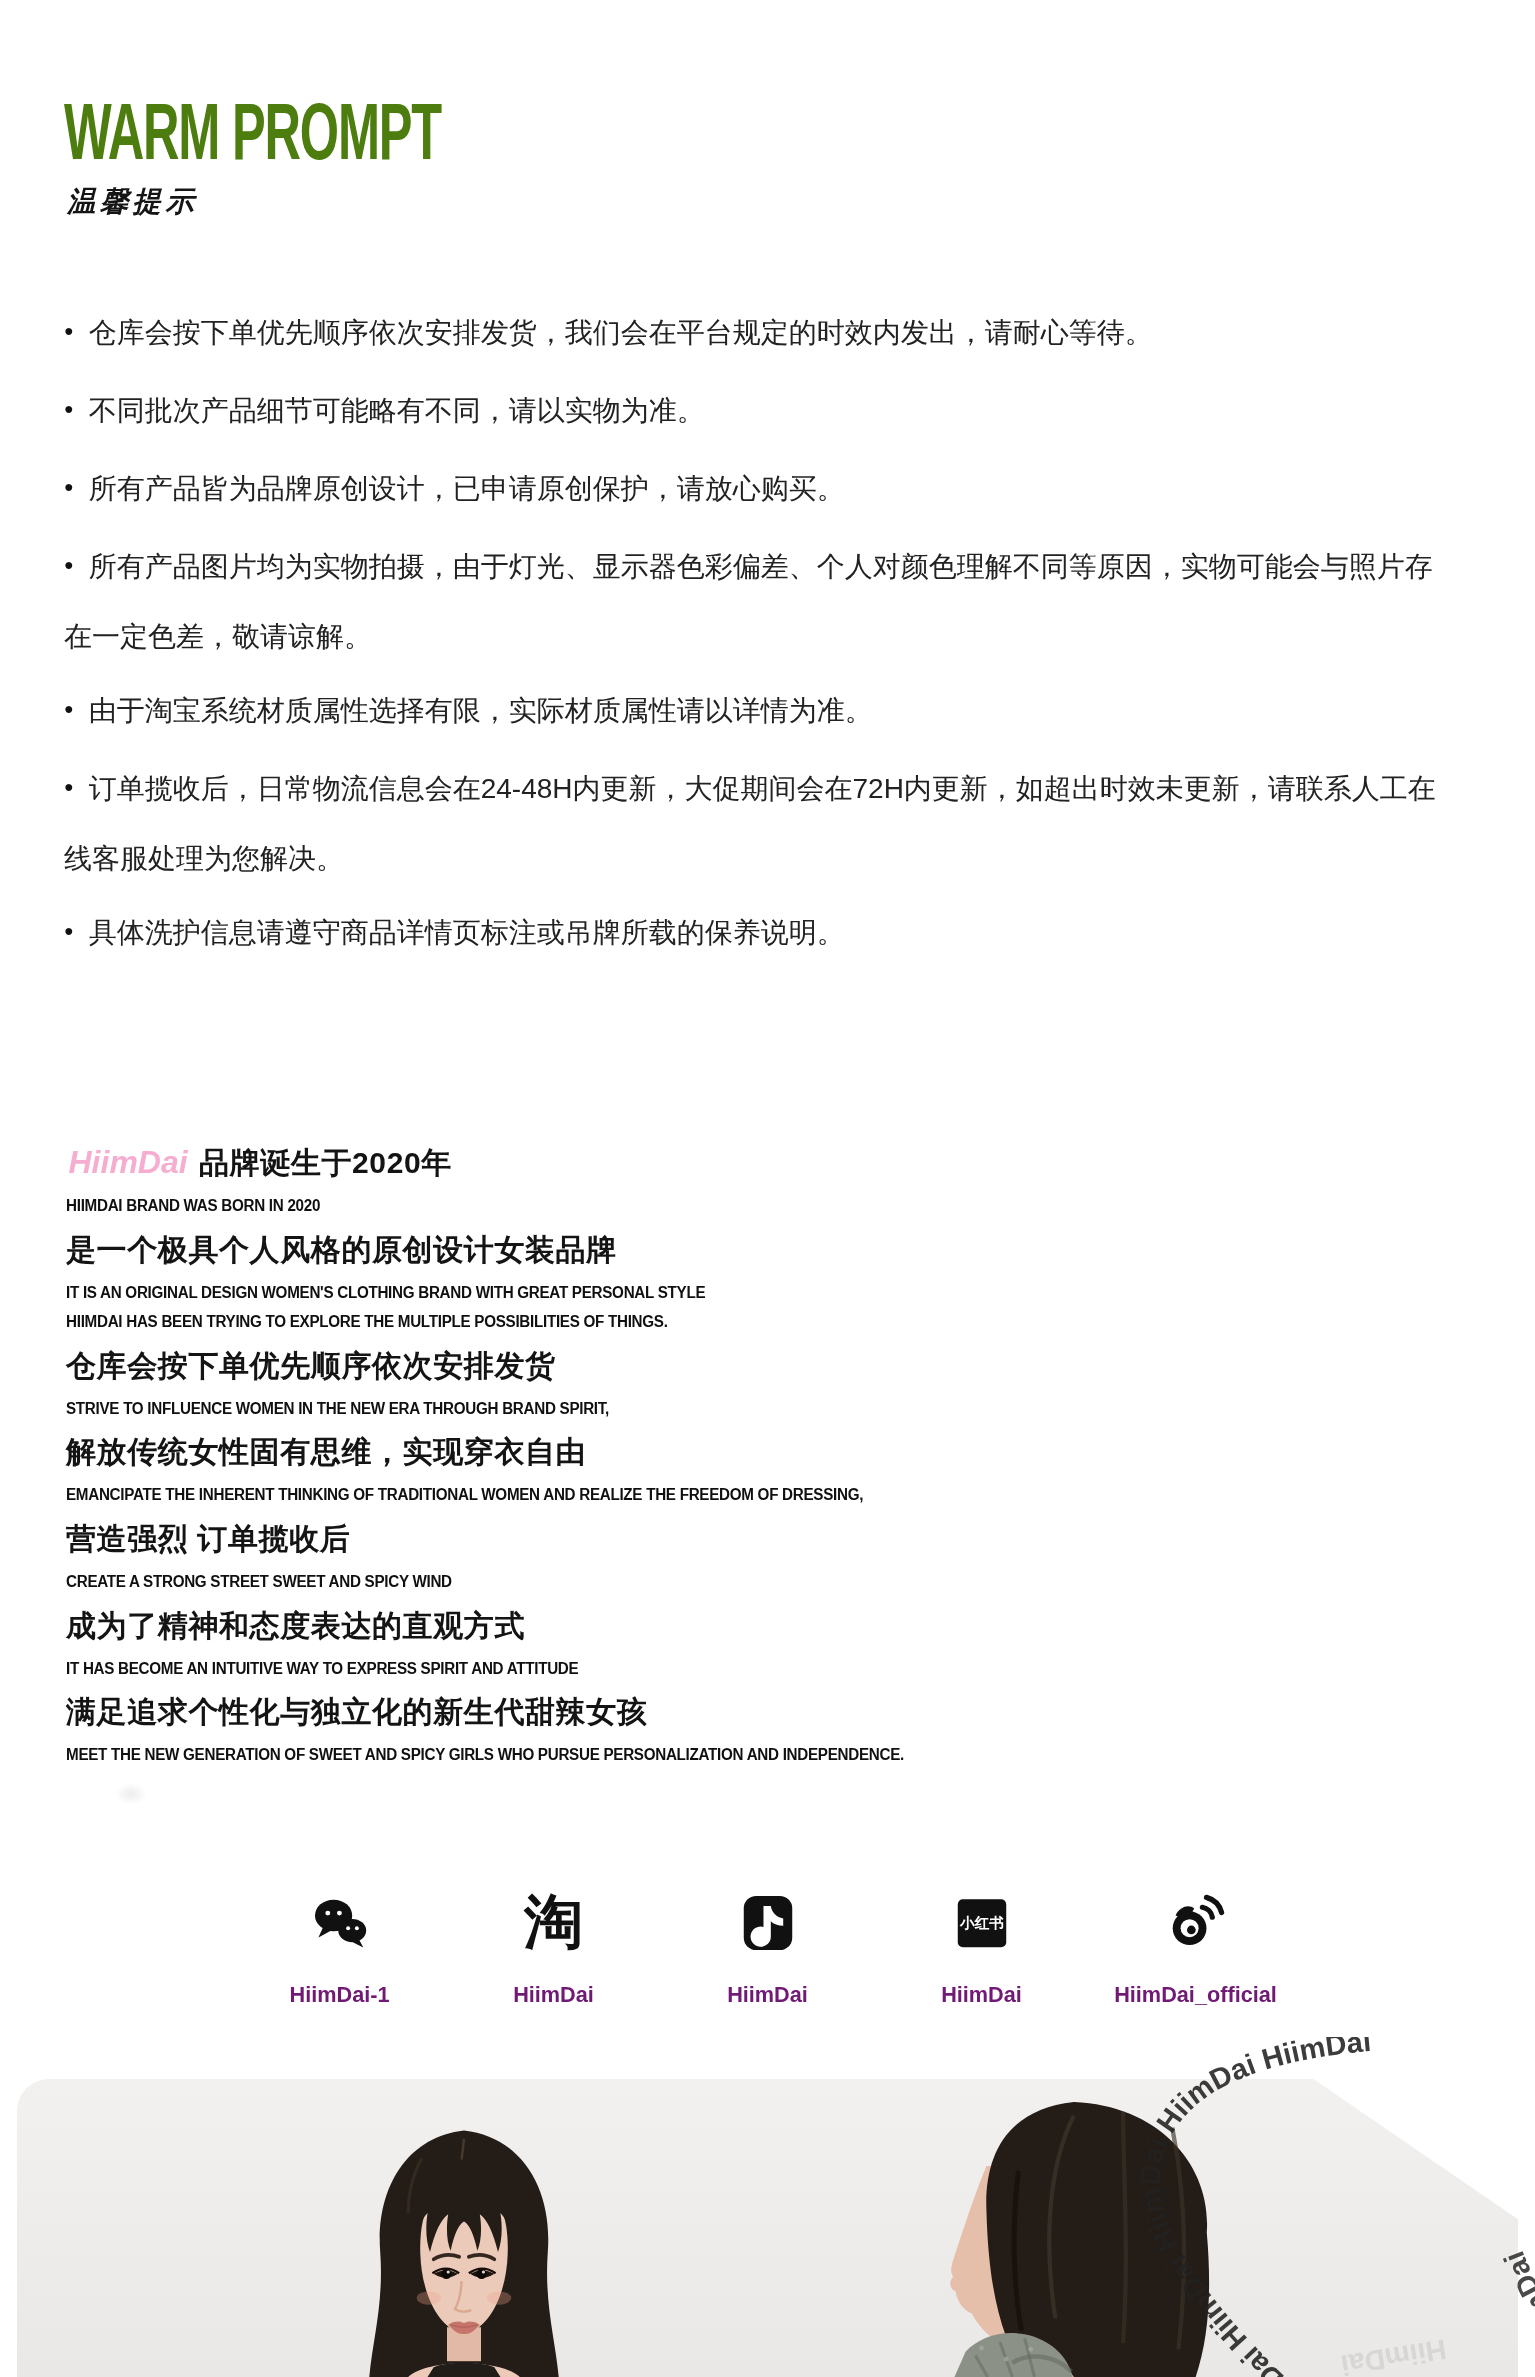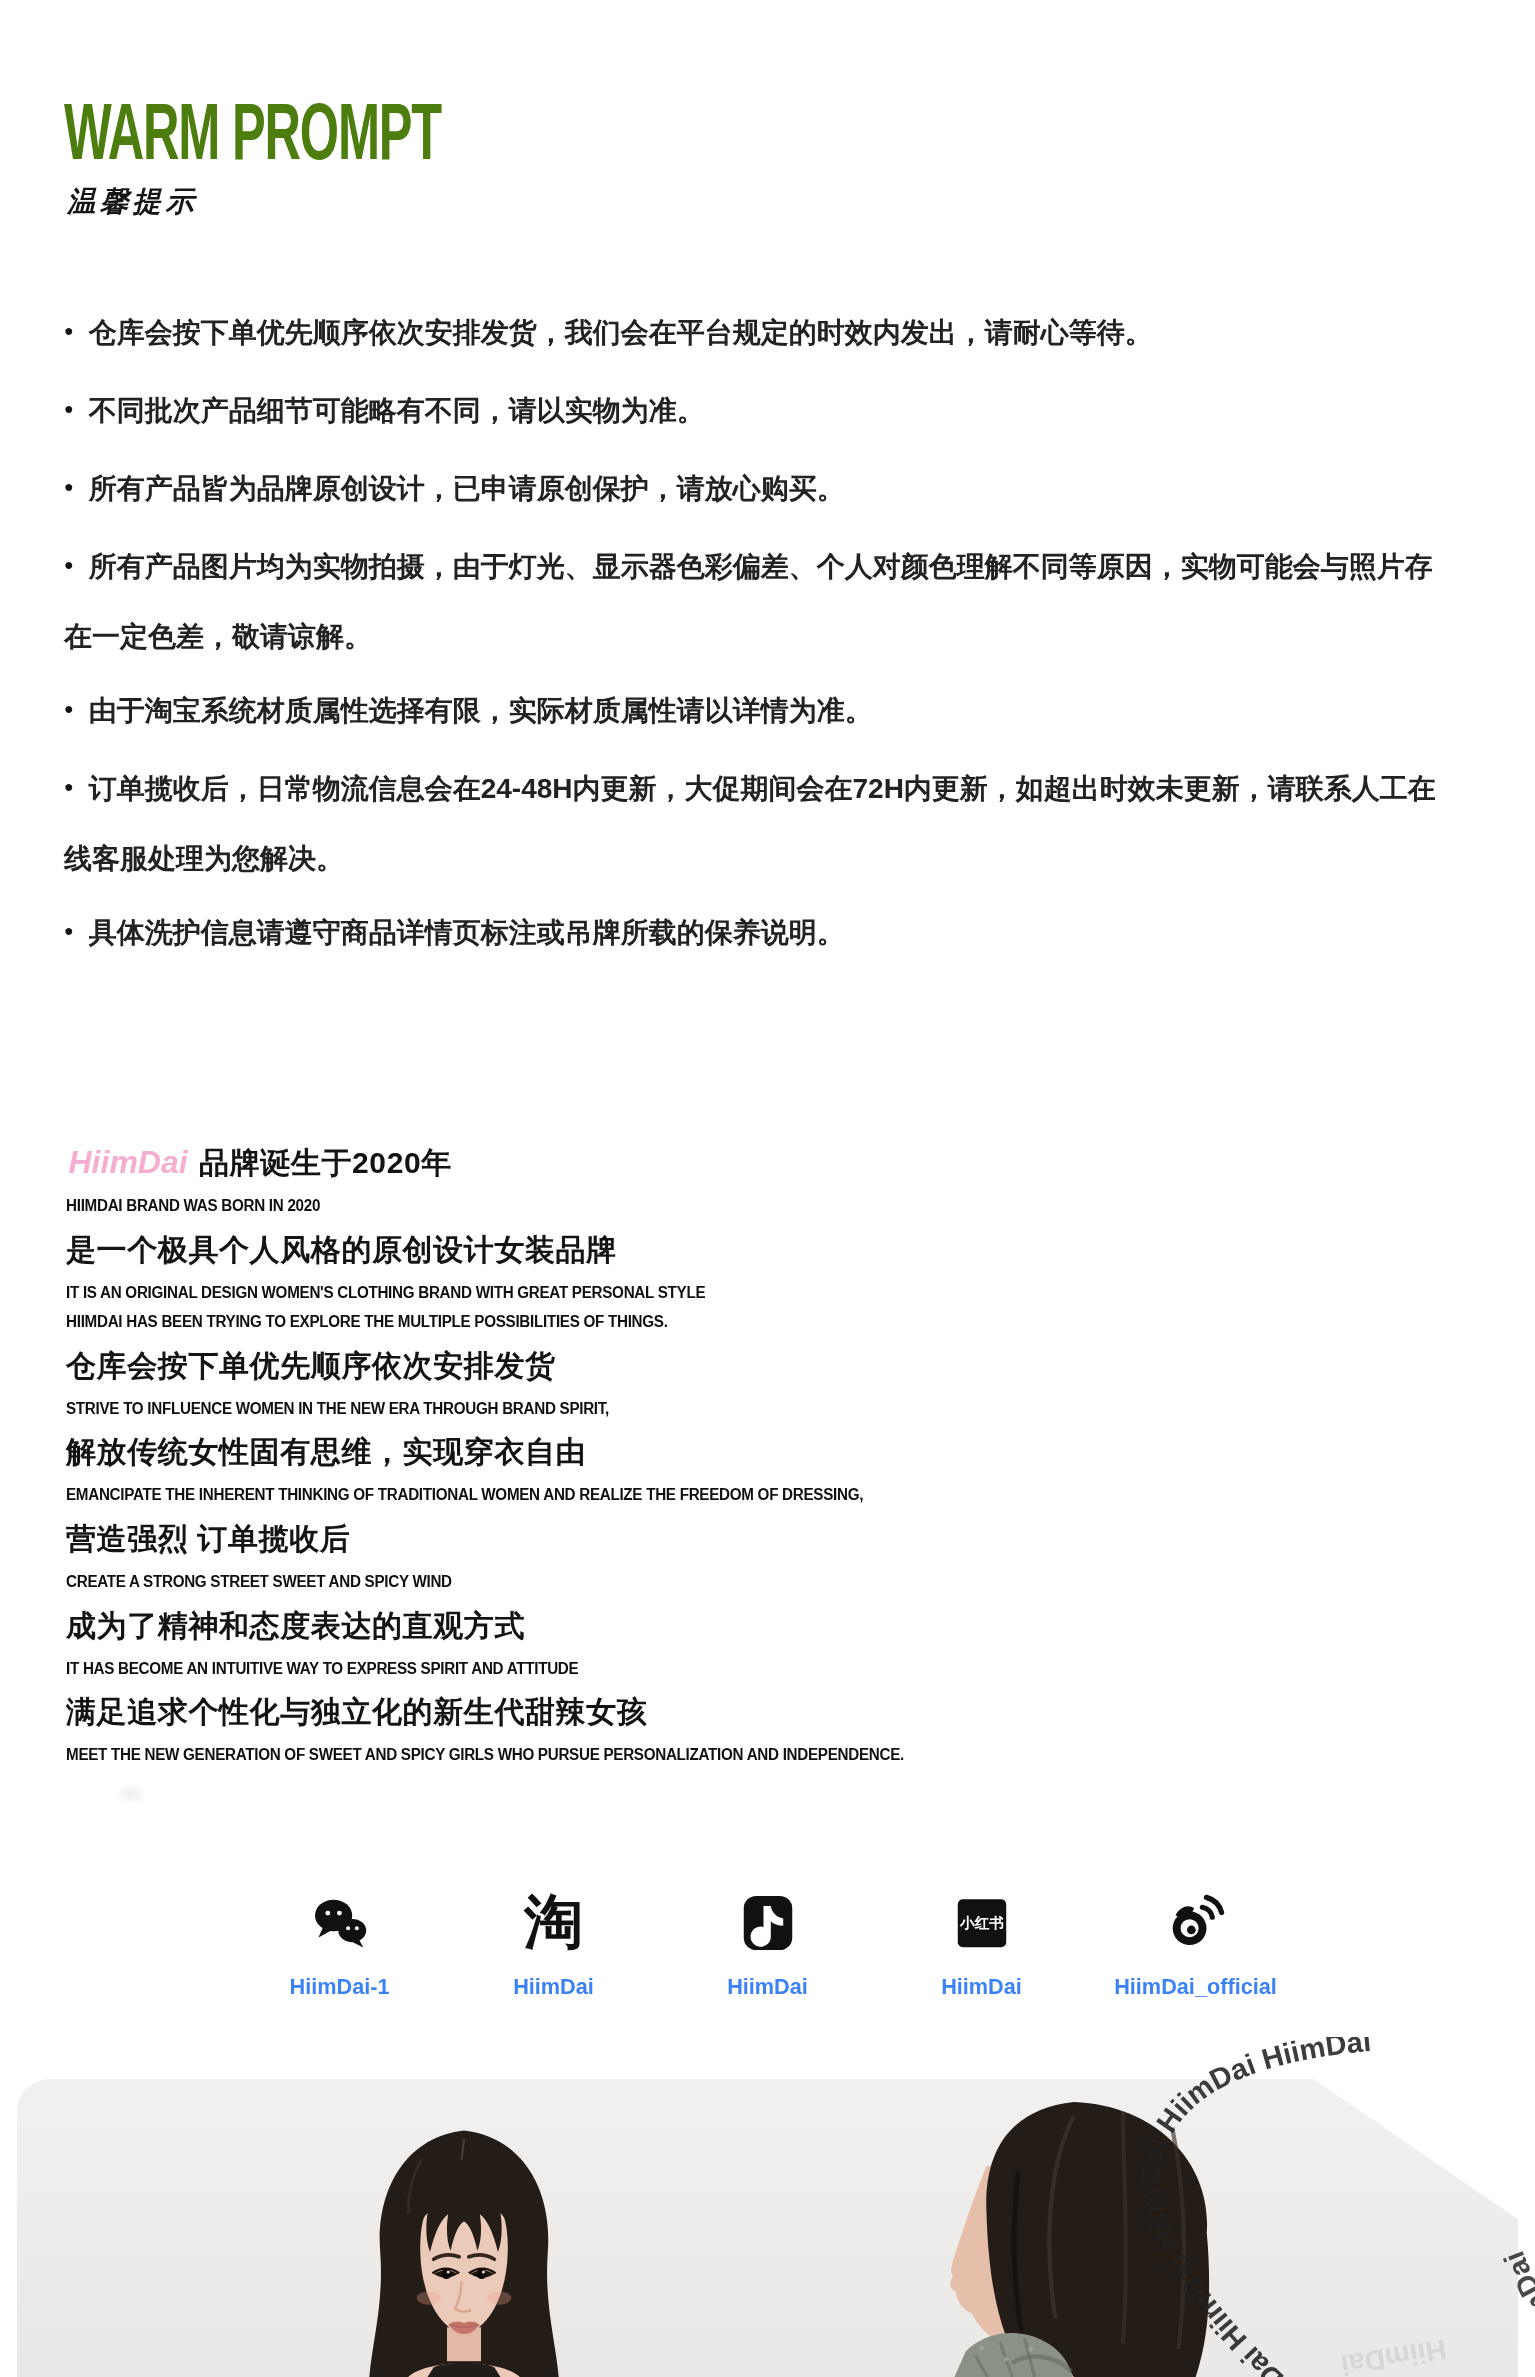--- a/index.html
+++ b/index.html
@@ -7,34 +7,34 @@
     width:1535px;height:2377px;overflow:hidden;background:#ffffff;position:relative;
     font-family:"Liberation Sans","DejaVu Sans",sans-serif;color:#1c1c1c;
   }
   .abs{position:absolute;}
   
   .hdr-title{left:64px;top:92px;font-size:79px;font-weight:600;letter-spacing:-1.9px;line-height:1;white-space:nowrap;color:#4d7c0f;}
   .hdr-title .squeeze{display:inline-block;transform:scaleX(.64);transform-origin:left center;}
   .hdr-sub{left:67px;top:183px;font-size:28.5px;font-weight:700;letter-spacing:4.3px;color:#151515;font-style:italic;}
   
   .notices{left:64px;top:300px;width:1378px;}
-  .notice{font-size:28px;line-height:66px;margin:0 0 8px 0;color:#222;font-weight:700;}
+  .notice{font-size:28px;line-height:66px;margin:0 0 8px 0;color:#222;font-weight:400;}
   .notice .dot{display:inline-block;font-size:16px;transform:translateY(-5.6px);margin-right:15px;color:#111;}
   
   .story{left:66px;top:1140px;width:1424px;}
   .story-zh{font-size:30px;font-weight:700;line-height:44px;margin:0 0 13px 0;color:#141414;letter-spacing:0.6px;white-space:nowrap;}
   .story-zh .pink{color:var(--pink,#f6aed0);font-style:italic;font-weight:800;font-size:32px;letter-spacing:0;padding:0 2.5px;}
   .story-en{font-size:16px;font-weight:700;line-height:16px;margin:0 0 13.6px 0;color:#101010;letter-spacing:-0.3px;transform:scaleX(.95);transform-origin:left center;white-space:nowrap;}
   .smudge{left:115px;top:1783px;width:32px;height:22px;border-radius:50%;
     background:radial-gradient(closest-side,rgba(0,0,0,.07),rgba(0,0,0,0));}
   
   .social-row{left:0;top:1883px;width:1535px;display:flex;justify-content:center;}
   .social-item{width:214px;display:flex;flex-direction:column;align-items:center;}
   .icon-box{height:79px;display:flex;align-items:center;justify-content:center;}
-  .social-label{margin-top:12px;font-size:21.7px;font-weight:700;color:#3b82f6;letter-spacing:0;}
+  .social-label{margin-top:20px;font-size:21.7px;font-weight:700;color:#701a75;letter-spacing:0;}
   .tb-glyph{font-size:59px;font-weight:900;line-height:1;color:#111;font-family:"Liberation Sans","DejaVu Sans",sans-serif;}
   
   .photo-panel{left:16.7px;top:2079px;width:1501px;height:298px;border-radius:32px 32px 0 0;
     background:linear-gradient(180deg,#f2f1ef 0%,#edecea 55%,#e9e8e6 100%);}
   .model{pointer-events:none;}
 </style>
 </head>
 <body>
 
 <div class="abs hdr-title">

